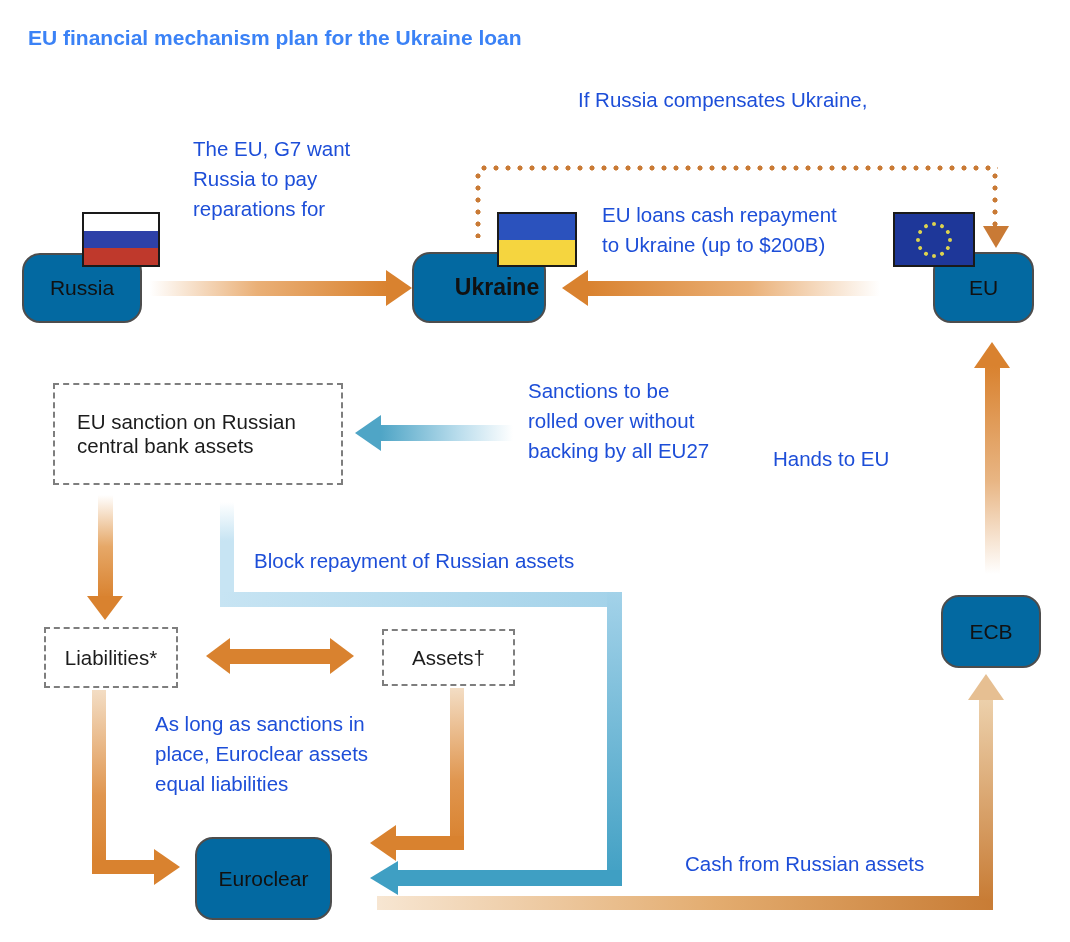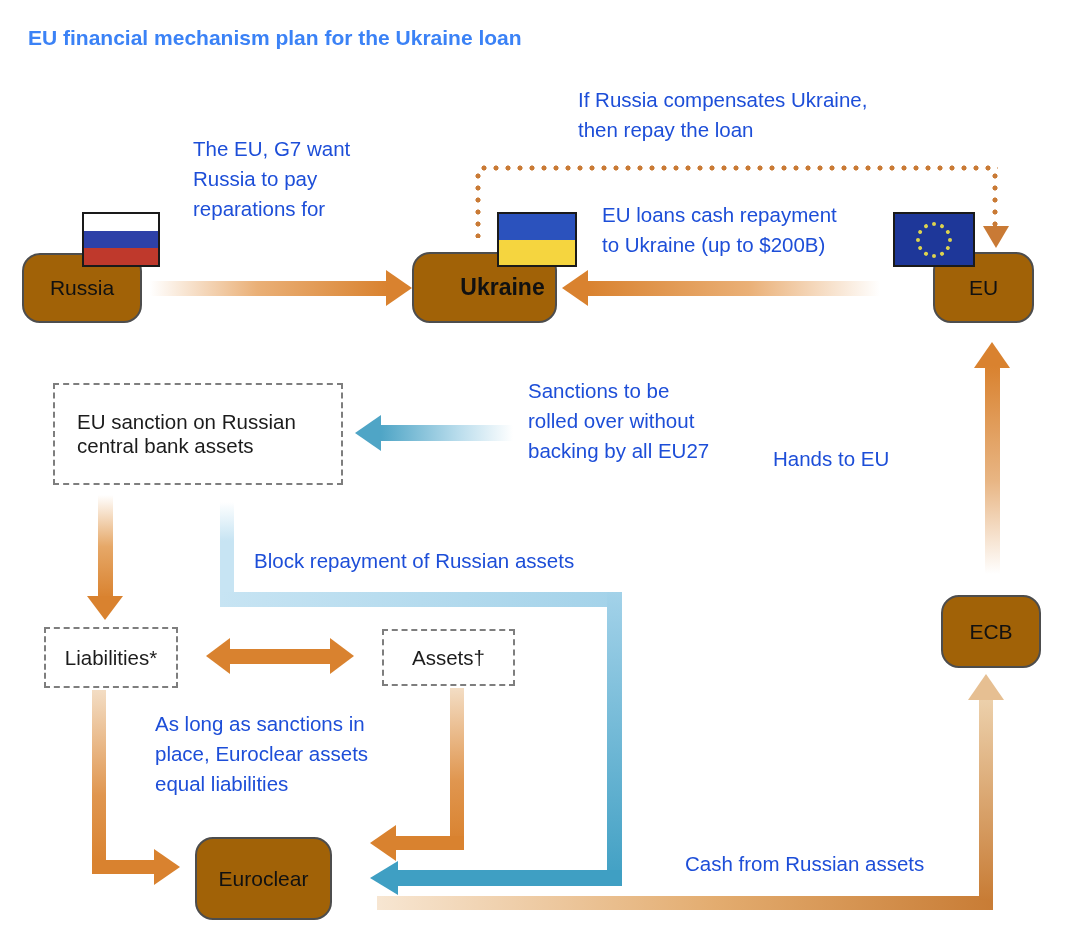--- a/index.html
+++ b/index.html
@@ -1,20 +1,20 @@
 <!DOCTYPE html>
 <html><head>
 <meta charset="utf-8">
 <style>
   html,body{margin:0;padding:0;background:#fff;}
   #stage{position:relative;width:1070px;height:942px;background:#ffffff;overflow:hidden;
          font-family:"Liberation Sans", sans-serif;}
   .title{position:absolute;left:28px;top:26px;font-size:21px;font-weight:bold;color:#3b82f6;}
   .txt{position:absolute;font-size:20.5px;color:#1d4ed8;line-height:30px;white-space:nowrap;}
-  .node{position:absolute;background:#a16207;border:2.5px solid #4d4d4d;border-radius:18px;
+  .node{position:absolute;background:#0369a1;border:2.5px solid #4d4d4d;border-radius:18px;
         display:flex;align-items:center;justify-content:center;font-size:21px;color:#111;
         box-sizing:border-box;}
   .node.bold{font-weight:bold;font-size:23px;}
   .dashed{position:absolute;background:#fff;border:2.5px dashed #7e7e7e;box-sizing:border-box;
         display:flex;flex-direction:column;justify-content:center;font-size:20.5px;color:#1c1c1c;}
   .dashed.center{align-items:center;}
   .shaft{position:absolute;}
   .tri{position:absolute;width:0;height:0;}
   .flag{position:absolute;border:2px solid #1a1a1a;box-sizing:border-box;}
   .flag-ru{background:linear-gradient(180deg,#ffffff 0 33.4%,#2e41a8 33.4% 66.7%,#bf392c 66.7% 100%);}
@@ -99,21 +99,21 @@
               background:linear-gradient(90deg,#f7e6d2 0%,#e3ac6f 55%,#c87c35 100%);"></div>
   <div class="shaft" style="left:979px;top:700px;width:14px;height:200px;
               background:linear-gradient(180deg,#ecd0ab 0%,#c87c35 100%);"></div>
   <div class="tri" style="left:968px;top:674px;border-bottom:26px solid #e6bf92;
               border-left:18px solid transparent;border-right:18px solid transparent;"></div>
 
   <div class="node" style="left:22px;top:253px;width:120px;height:70px;">
     <span>Russia</span>
   </div>
 
-  <div class="node bold" style="left:412px;top:252px;width:145px;height:71px;padding-left:36px;">
+  <div class="node bold" style="left:412px;top:252px;width:134px;height:71px;padding-left:36px;">
     <span>Ukraine</span>
   </div>
 
   <div class="node" style="left:933px;top:252px;width:101px;height:71px;">
     <span>EU</span>
   </div>
 
   <div class="node" style="left:941px;top:595px;width:100px;height:73px;">
     <span>ECB</span>
   </div>
@@ -159,21 +159,20 @@
   <div class="title">EU financial mechanism plan for the Ukraine loan</div>
 
   <div class="txt" style="left:193px;top:134px;">
     <div>The EU, G7 want</div>
     <div>Russia to pay</div>
     <div>reparations for</div>
   </div>
 
   <div class="txt" style="left:578px;top:85px;">
     <div>If Russia compensates Ukraine,</div>
-    <div>then repay the loan</div>
   </div>
 
   <div class="txt" style="left:602px;top:200px;">
     <div>EU loans cash repayment</div>
     <div>to Ukraine (up to $200B)</div>
   </div>
 
   <div class="txt" style="left:528px;top:376px;">
     <div>Sanctions to be</div>
     <div>rolled over without</div>

